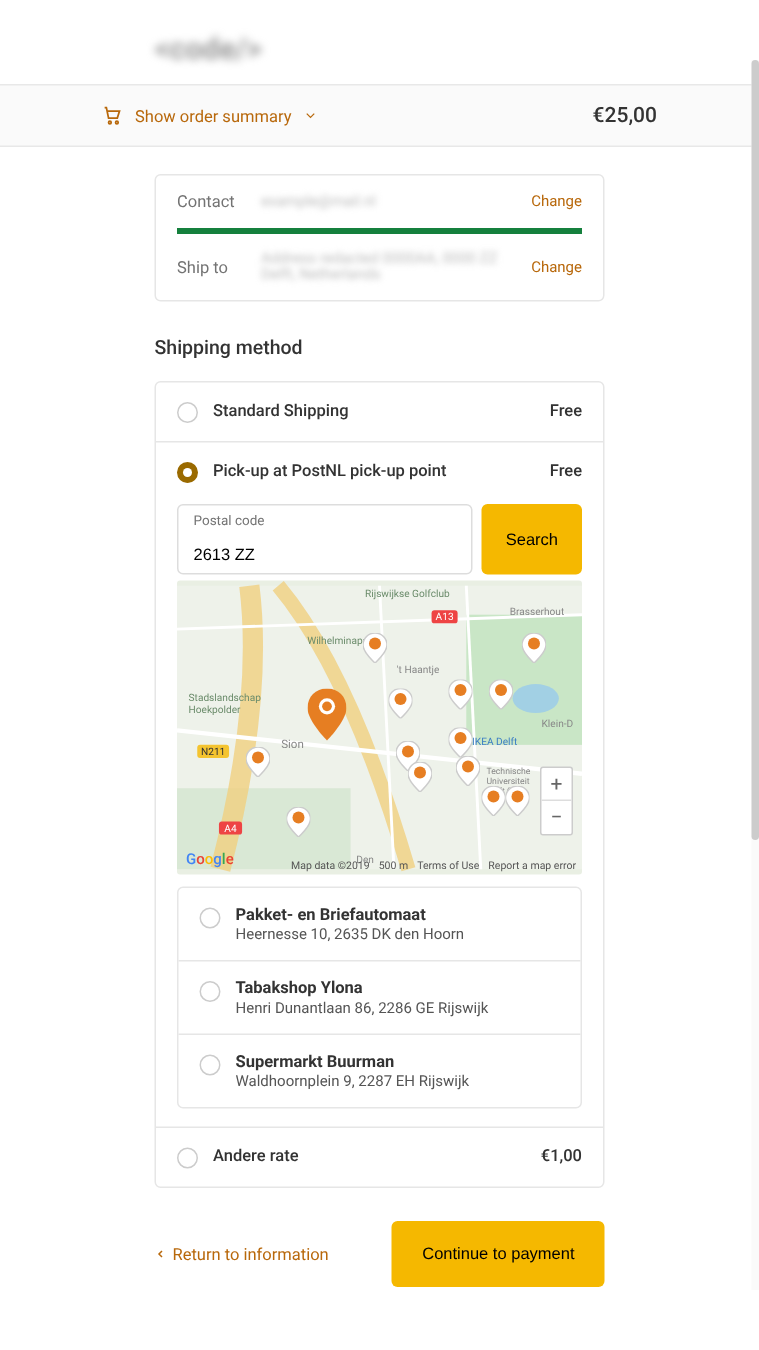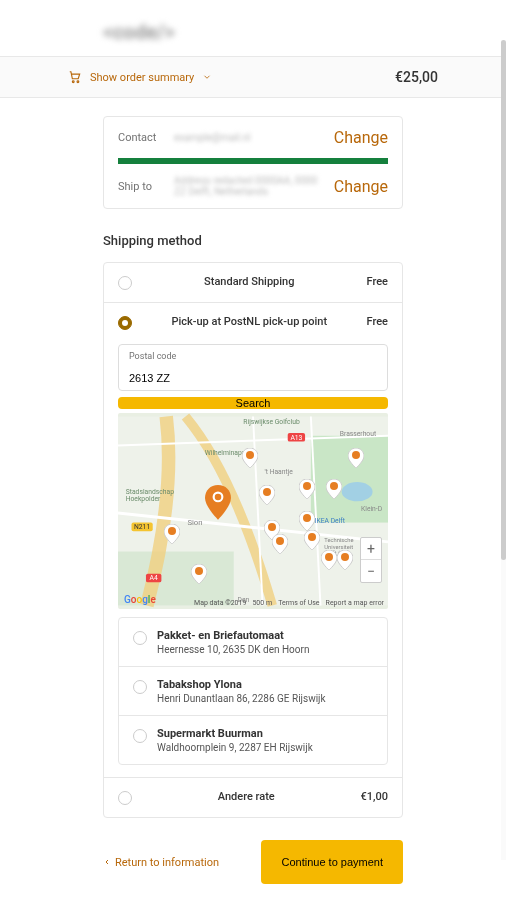--- a/index.html
+++ b/index.html
@@ -6,38 +6,38 @@
 body { font-family: -apple-system, BlinkMacSystemFont, "Segoe UI", Roboto, sans-serif; background: #fff; color: #333; font-size: 12px; }
 .page { width: 506px; margin: 0 auto; position: relative; }
 .logo { padding: 20px 0 12px 103px; filter: blur(3px); font-size: 20px; font-weight: bold; color: #999; }
 .summary-bar { border-top: 1px solid #e8e8e8; border-bottom: 1px solid #e8e8e8; background: #fafafa; }
 .summary-inner { padding: 12px 68px; display: flex; align-items: center; justify-content: space-between; }
 .summary-left { display: flex; align-items: center; gap: 8px; color: #b8680b; font-size: 11px; cursor: pointer; }
 .summary-left .cart-icon { width: 14px; height: 14px; }
 .summary-price { font-size: 14px; font-weight: 500; }
 .main { padding: 18px 103px 40px 103px; }
 .info-box { border: 1px solid #e6e6e6; border-radius: 4px; padding: 0 14px; margin-bottom: 24px; }
-.info-row { display: flex; align-items: center; padding: 11px 0; border-bottom: 6px solid #15803d; font-size: 11px; }
+.info-row { display: flex; align-items: center; padding: 11px 0; border-bottom: 4px solid #15803d; font-size: 11px; }
 .info-row:last-child { border-bottom: none; }
 .info-row .lbl { width: 56px; color: #737373; }
 .info-row .val { flex: 1; color: #bbb; filter: blur(2px); font-size: 10px; padding-right: 6px; }
-.info-row .chg { color: #b8680b; font-size: 16px; cursor: pointer; }
+.info-row .chg { color: #b8680b; font-size: 10px; cursor: pointer; }
 .section-title { font-size: 13px; font-weight: 500; margin-bottom: 14px; }
 .ship-box { border: 1px solid #e6e6e6; border-radius: 4px; overflow: hidden; margin-bottom: 22px; }
 .ship-opt { padding: 12px 14px; border-bottom: 1px solid #e6e6e6; }
 .ship-opt:last-child { border-bottom: none; }
-.ship-opt-head { display: flex; align-items: flex-start; gap: 10px; text-align: center; }
+.ship-opt-head { display: flex; align-items: flex-start; gap: 10px; }
 .radio { width: 14px; height: 14px; border-radius: 50%; border: 1px solid #ccc; flex-shrink: 0; cursor: pointer; position: relative; margin-top:1px; }
 .radio.sel { border-color: #9a6a00; background: #9a6a00; }
 .radio.sel::after { content:""; position:absolute; top:3px; left:3px; width:6px; height:6px; background:#fff; border-radius:50%; }
 .opt-body { flex: 1; }
 .opt-title { font-size: 11px; font-weight: 500; }
 .opt-desc { font-size: 10px; color: #737373; margin-top: 3px; line-height: 1.4; }
 .opt-price { font-size: 11px; font-weight: 500; }
-.postal-row { display: flex; gap: 6px; margin: 14px 0 4px 0; flex-direction: column; }
+.postal-row { display: flex; gap: 6px; margin: 14px 0 4px 0; }
 .postal-field { flex: 1; border: 1px solid #ddd; border-radius: 4px; padding: 6px 10px; display: flex; flex-direction: column; }
 .postal-field .pf-label { font-size: 9px; color: #737373; }
 .postal-field input { border: none; outline: none; font-size: 11px; margin-top: 11px; background: transparent; }
 .search-btn { background: #f5b800; border: none; border-radius: 4px; padding: 0 16px; font-size: 11px; font-weight: 500; cursor: pointer; }
 .map { position: relative; height: 196px; background: #e9efe3; border-radius: 2px; overflow: hidden; margin-bottom: 8px; }
 .map svg.bg { width: 100%; height: 100%; display: block; }
 .map-pin { position: absolute; width: 16px; height: 20px; transform: translate(-50%, -100%); }
 .map-pin.big { width: 26px; height: 32px; }
 .map-controls { position: absolute; right: 6px; bottom: 26px; background: #fff; border: 1px solid #ccc; border-radius: 2px; width: 22px; }
 .map-controls div { height: 22px; display:flex; align-items:center; justify-content:center; font-size:14px; color:#666; cursor:pointer; border-bottom:1px solid #ddd; }

